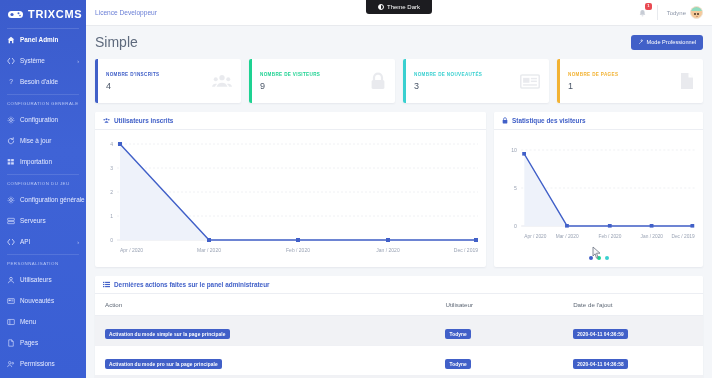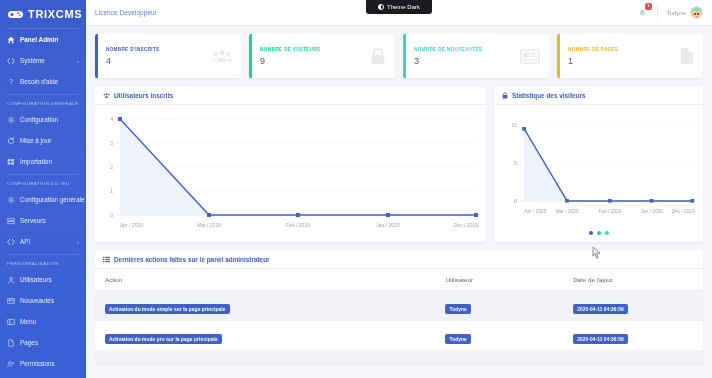--- a/index.html
+++ b/index.html
@@ -343,20 +343,31 @@
       </div>
 
       <div class="theme-pill">
         <span class="half"></span>
         <span>Theme Dark</span>
       </div>
     </div>
 
     <div class="content">
 
+      <div class="page-head">
+        <h1 class="page-title">Simple</h1>
+        <button class="btn-pro">
+          <span>
+            <svg width="6" height="6" viewBox="0 0 12 12">
+                <path d="M2 10l6-6M7.4 1.2l.5 1.4 1.4.5-1.4.5-.5 1.4-.5-1.4-1.4-.5 1.4-.5z" stroke="#fff" stroke-width="1" fill="none" stroke-linejoin="round"></path>
+              </svg>
+          </span>
+          <span>Mode Professionnel</span>
+        </button>
+      </div>
 
       <div class="cards">
 
         <div class="card">
           <span class="accent" style="background:#4160c8"></span>
           <div class="card-txt">
             <div class="card-label" style="color:#4160c8">NOMBRE D'INSCRITS</div>
             <div class="card-value">4</div>
           </div>
           <span class="card-ico">

